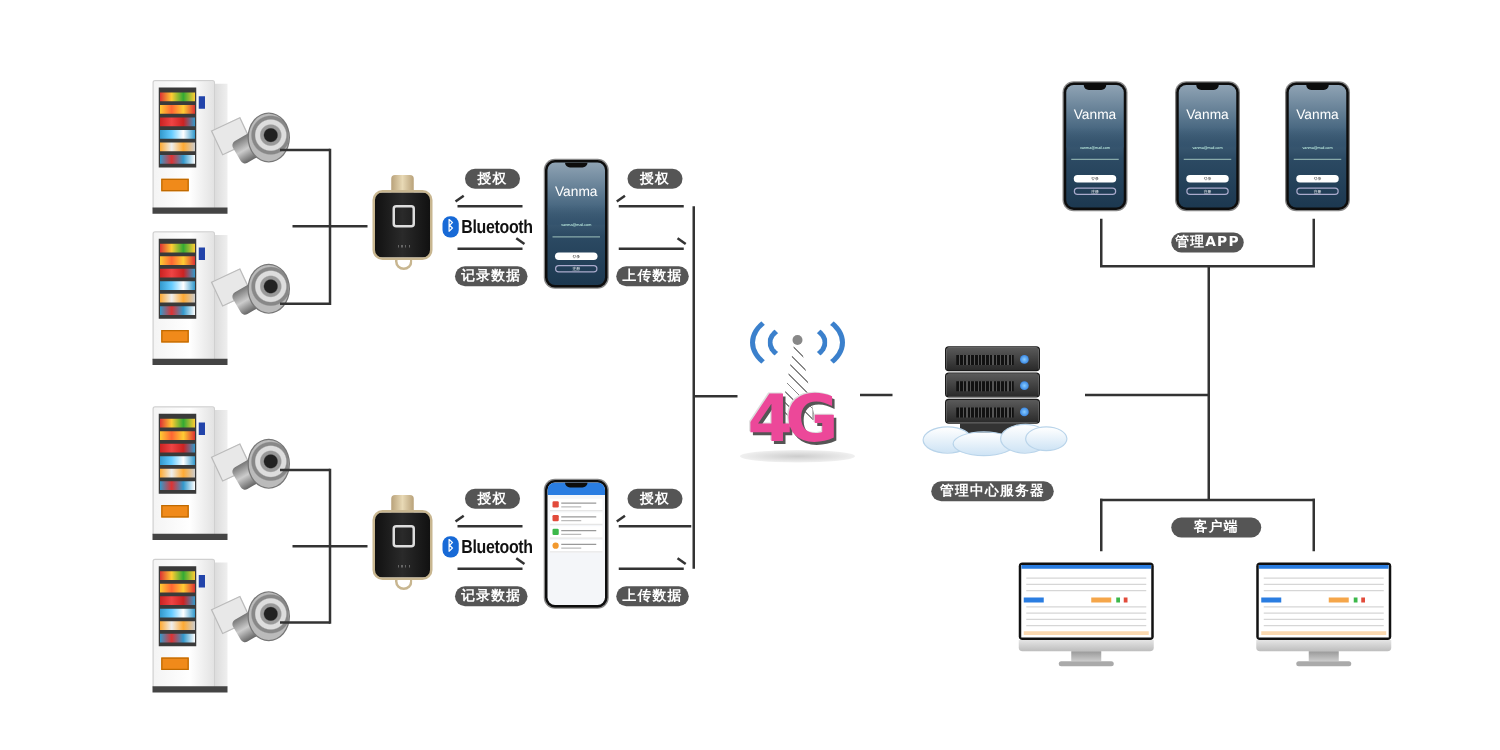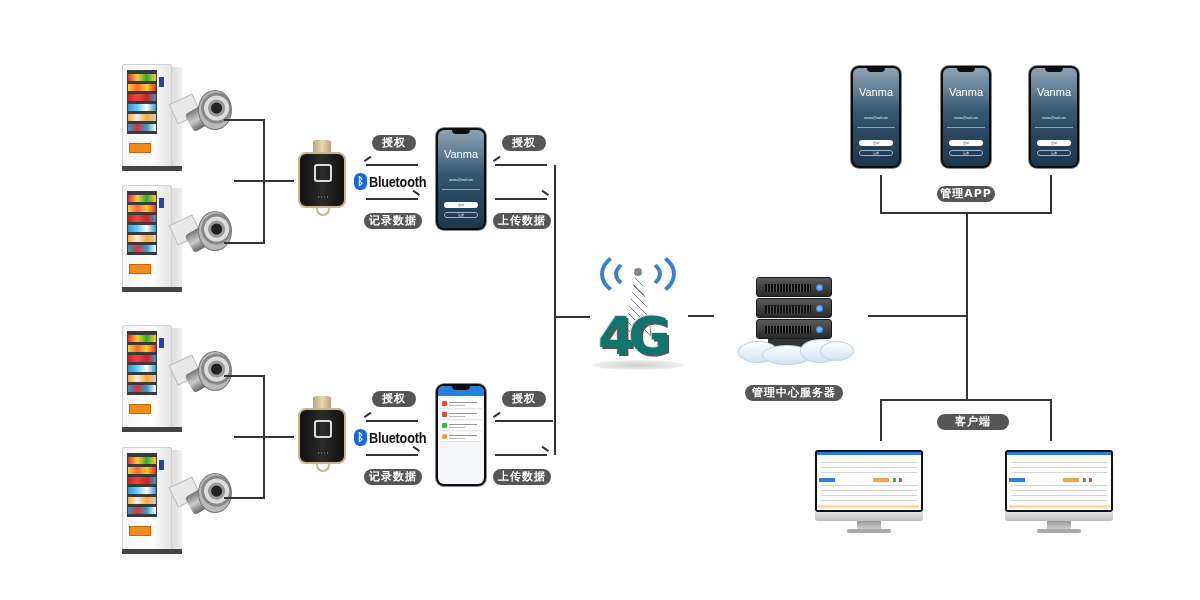--- a/index.html
+++ b/index.html
@@ -56,21 +56,21 @@
 
   
   .arr { position:absolute; height:2px; background:#333; }
   .arr.left::before { content:""; position:absolute; left:-1px; top:-4px; width:8px; height:2px; background:#333; transform:rotate(-35deg); transform-origin:left bottom; }
   .arr.right::after { content:""; position:absolute; right:-1px; top:-4px; width:8px; height:2px; background:#333; transform:rotate(35deg); transform-origin:right bottom; }
 
   
   .tower { position:absolute; left:586px; top:248px; width:104px; height:126px; }
   .wave { position:absolute; border:4px solid #3b80cc; border-radius:50%; border-top-color:transparent; border-bottom-color:transparent; }
   .tw-base { position:absolute; left:6px; top:112px; width:92px; height:10px; border-radius:50%; background:radial-gradient(#ccc,#fff); }
-  .tw-4g { position:absolute; left:12px; top:58px; font-size:52px; font-weight:bold; color:#0f766e; font-family:"DejaVu Sans", sans-serif; text-shadow:2px 2px 0 #555, -1px -1px 0 #ddd; letter-spacing:-6px; }
+  .tw-4g { position:absolute; left:12px; top:58px; font-size:52px; font-weight:bold; color:#ec4899; font-family:"DejaVu Sans", sans-serif; text-shadow:2px 2px 0 #555, -1px -1px 0 #ddd; letter-spacing:-6px; }
   .tw-mast { position:absolute; left:38px; top:28px; width:28px; height:60px; border-left:2px solid #777; border-right:2px solid #777; clip-path:polygon(40% 0,60% 0,100% 100%,0 100%); background:repeating-linear-gradient(45deg,transparent 0 5px,#888 5px 6px); }
 
   
   .server { position:absolute; left:738px; top:275px; width:116px; height:92px; }
   .srv-unit { position:absolute; left:18px; width:76px; height:20px; background:linear-gradient(180deg,#5a5a5a,#2a2a2a); border-radius:3px; border:1px solid #1a1a1a; }
   .srv-vent { position:absolute; left:8px; top:6px; width:46px; height:8px; background:repeating-linear-gradient(90deg,#111 0 2px,#555 2px 3px); }
   .srv-led { position:absolute; right:8px; top:6px; width:7px; height:7px; background:radial-gradient(#8cf,#1a6bd8); border-radius:50%; }
   .cloud { position:absolute; background:linear-gradient(180deg,#ffffff,#cfe4f5); border-radius:50%; border:1px solid #b9d4ea; }
 
   

